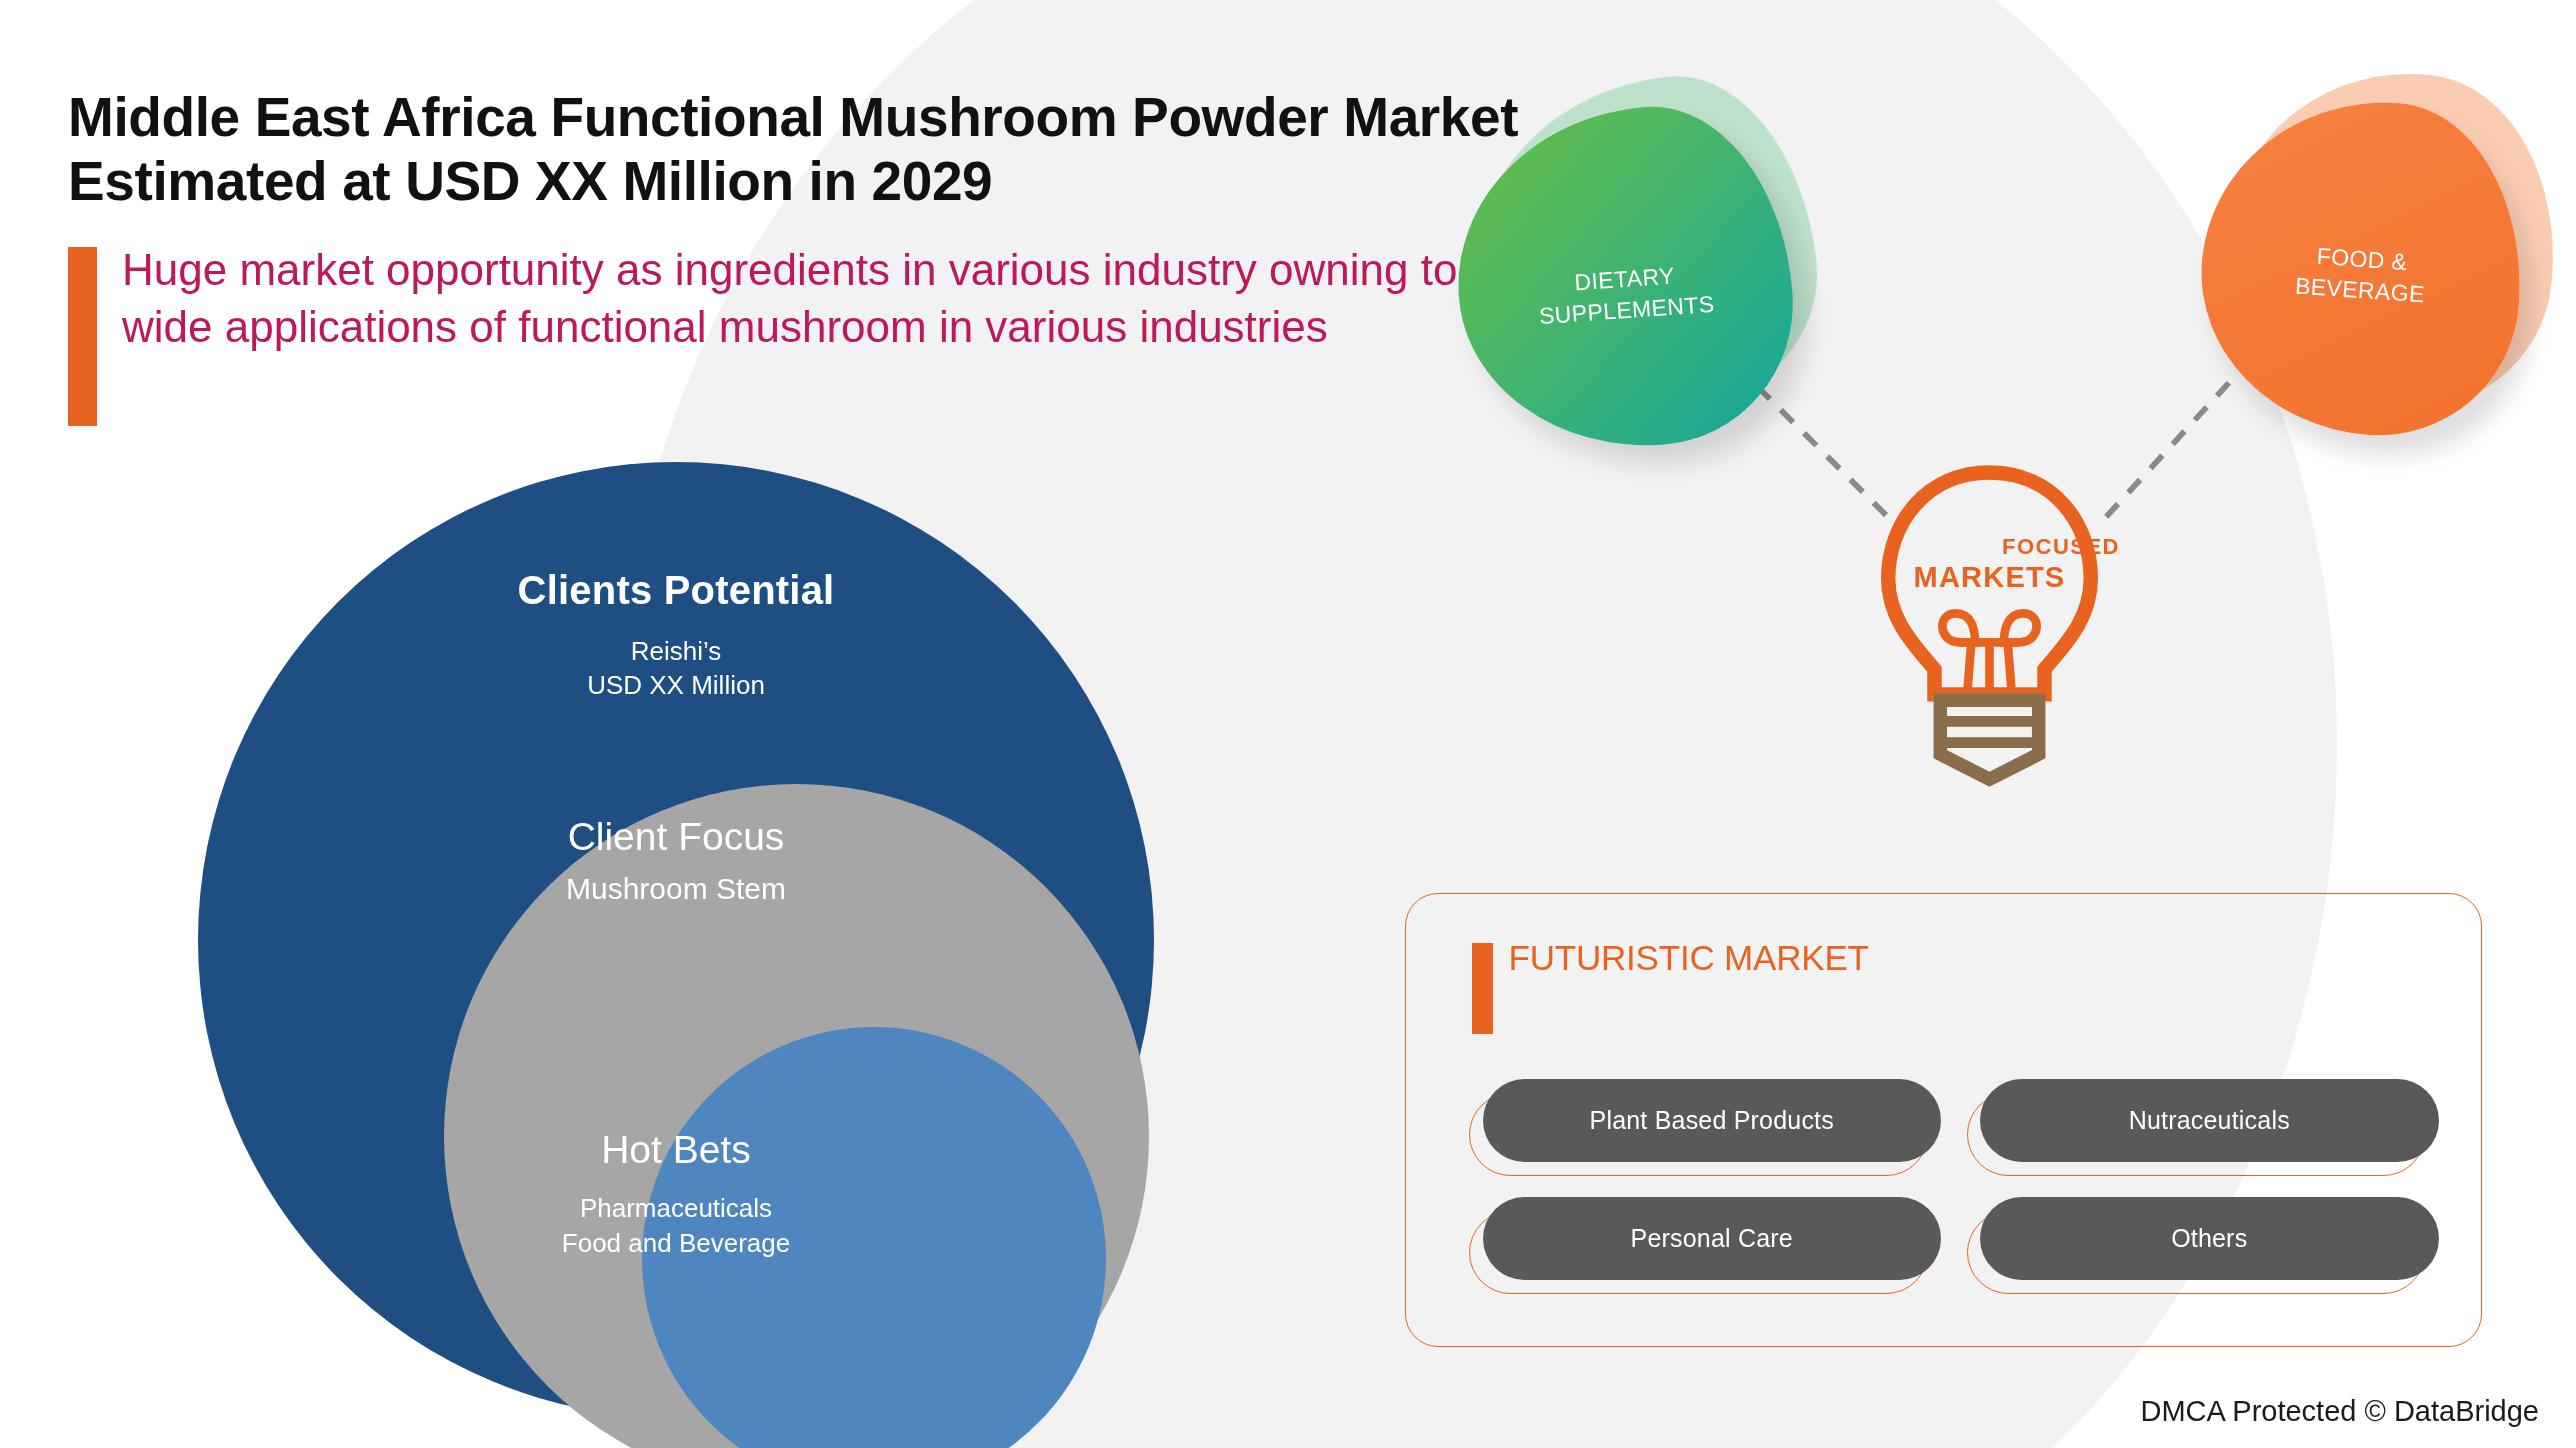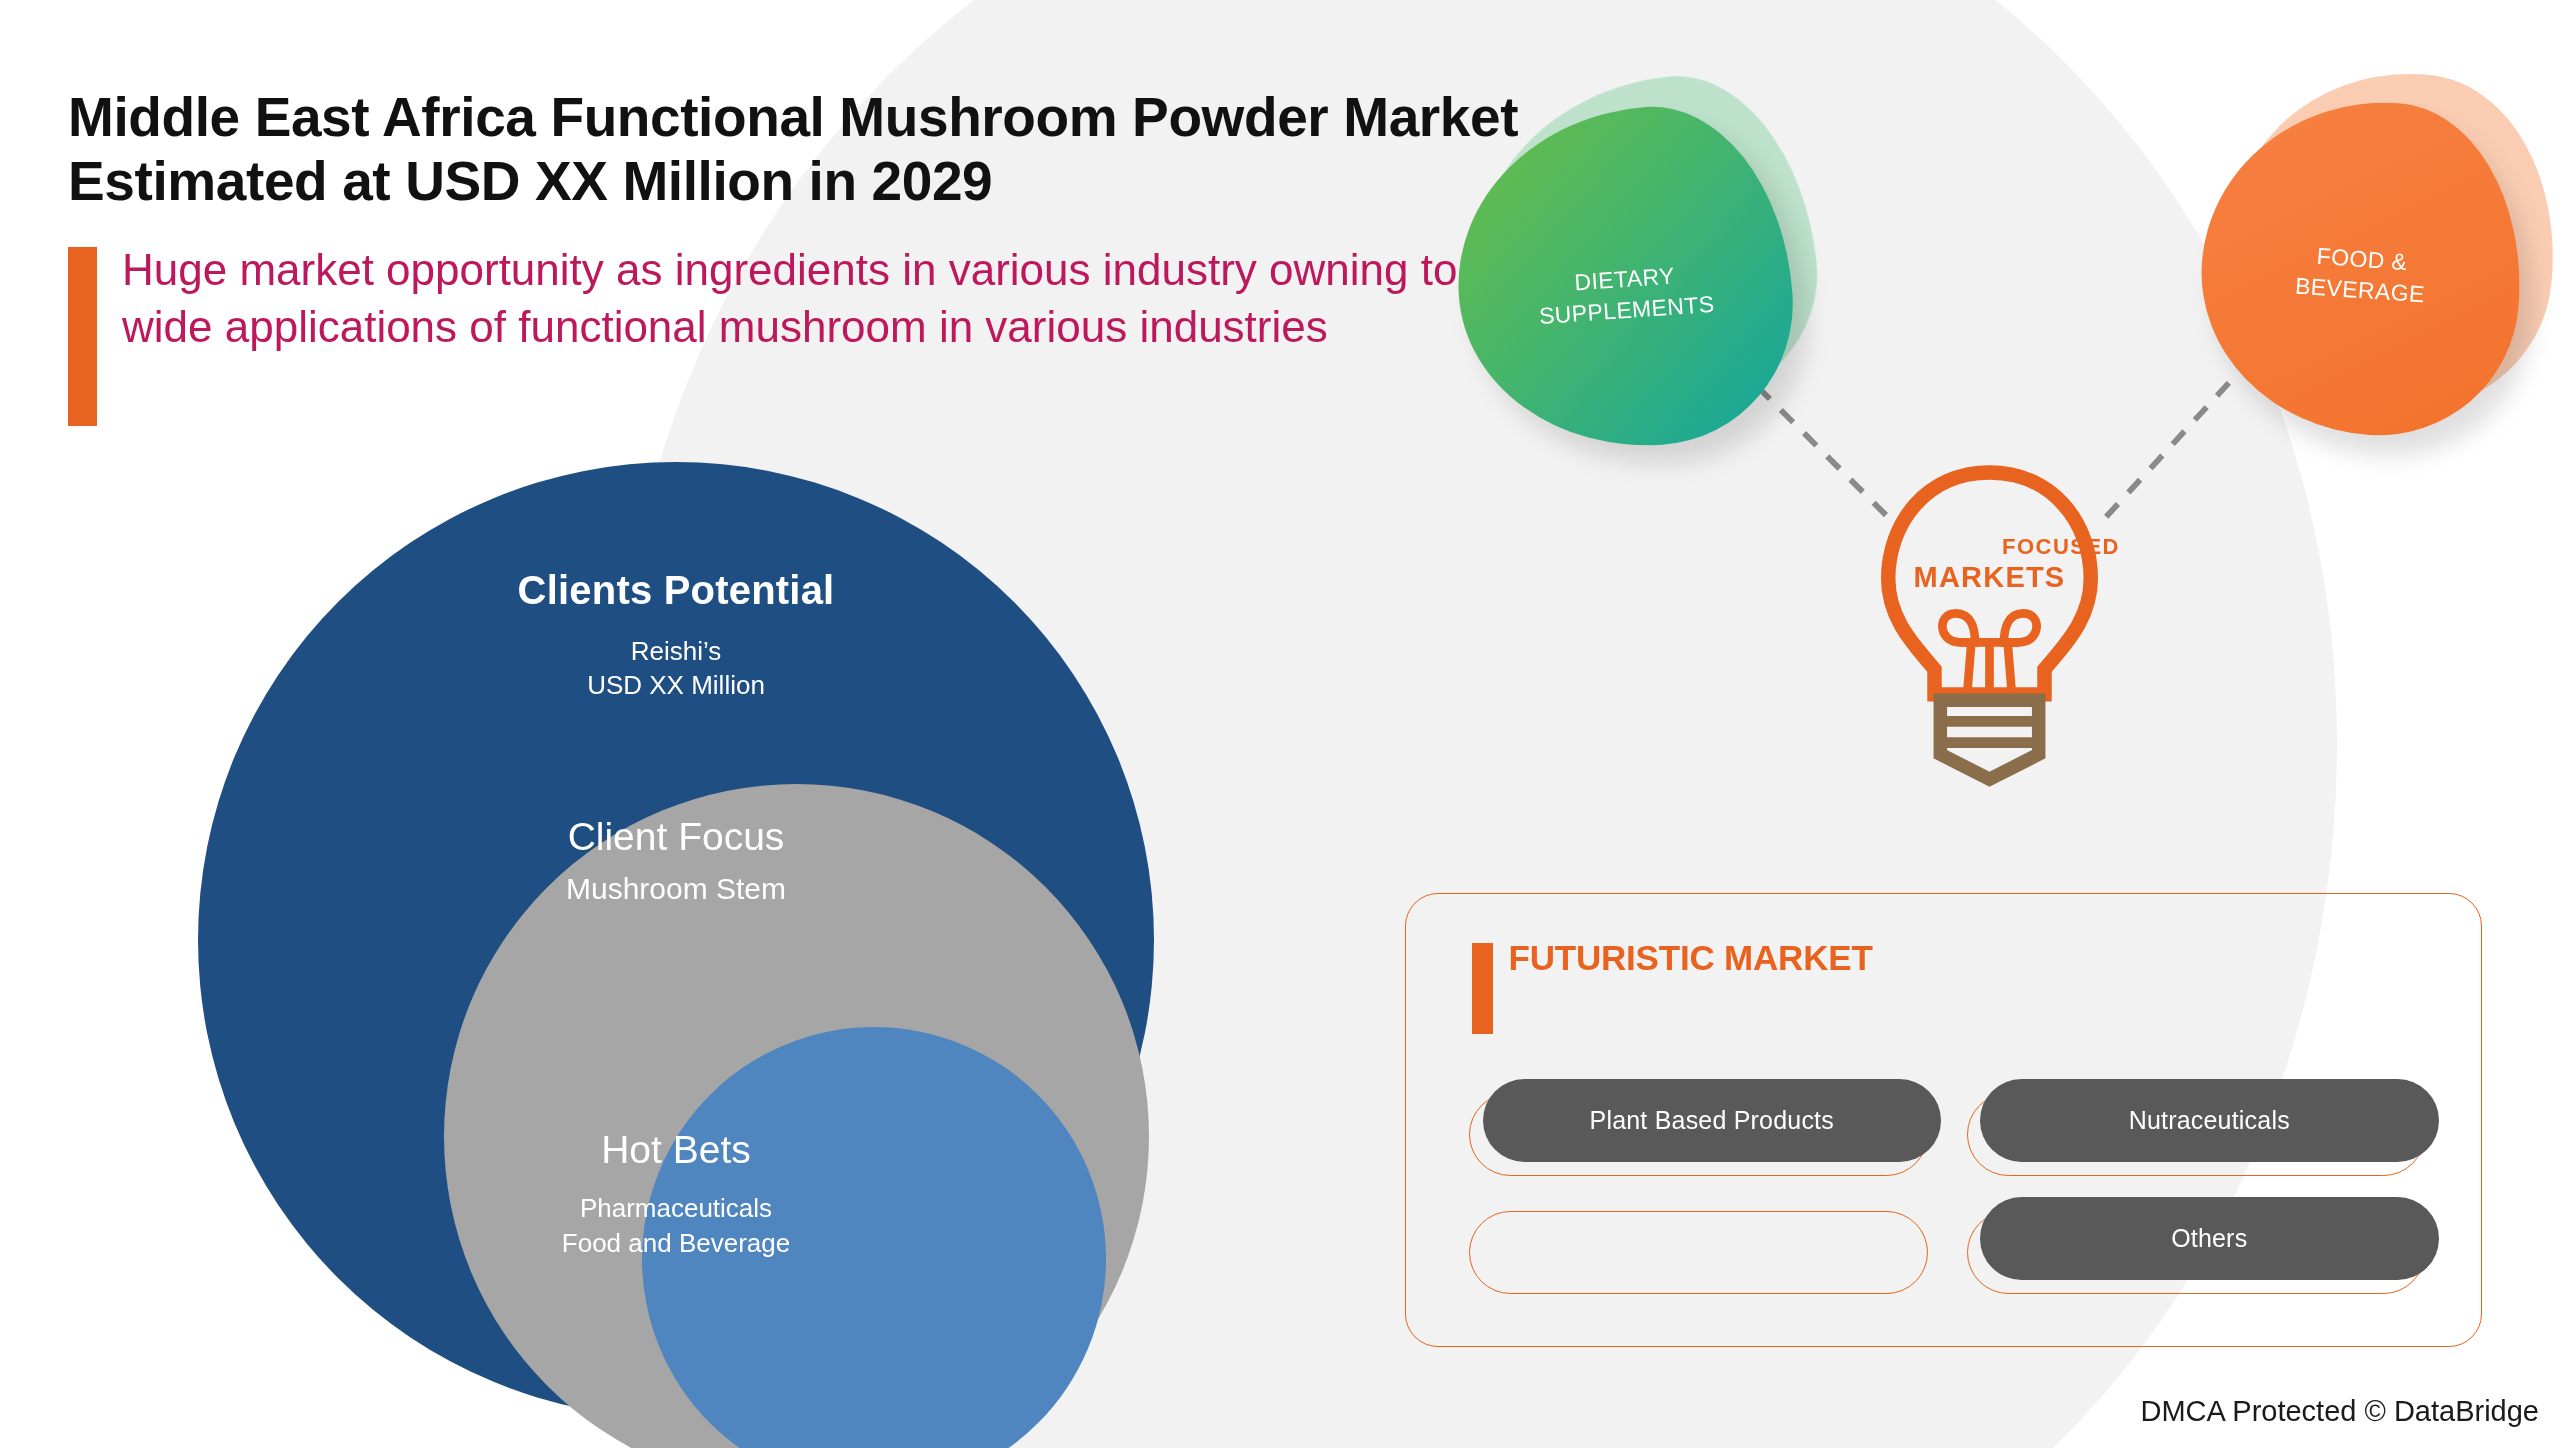--- a/index.html
+++ b/index.html
@@ -101,21 +101,21 @@
   #bulb-t2{ font-size:29px; font-weight:700; letter-spacing:1.2px; margin-top:1px; }
 
   
   #panel{
     position:absolute; left:1405px; top:893px; width:1077px; height:454px;
     border:1.9px solid #E8631F; border-radius:33px; z-index:6;
   }
   #panel-head{ position:absolute; left:66px; top:46px; display:flex; gap:15.5px; align-items:flex-start; }
   #panel-bar{ width:21px; height:91px; background:#E8631F; flex:0 0 21px; margin-top:2.9px; }
   #panel-titles{ line-height:1; }
-  #panel-t1{ font-size:35px; font-weight:700; color:#E8631F; letter-spacing:-0.2px; }
+  #panel-t1{ font-size:35px; font-weight:400; color:#E8631F; letter-spacing:-0.2px; }
   #panel-t2{ font-size:47px; font-weight:400; color:#EE6C2C; letter-spacing:-0.4px; margin-top:2.9px; }
 
   #pill-grid{
     position:absolute; left:63px; top:185px; width:956px;
     display:grid; grid-template-columns:1fr 1fr; gap:21px 39px;
   }
   .pill-wrap{ position:relative; height:97px; }
   .pill-ghost{
     position:absolute; left:0; top:13.5px; width:100%; height:83px;
     border:1.9px solid #E8631F; border-radius:44px;
@@ -211,20 +211,21 @@
     <div class="pill-wrap">
       <div class="pill-ghost"></div>
       <div class="pill">Plant Based Products</div>
     </div>
     <div class="pill-wrap">
       <div class="pill-ghost"></div>
       <div class="pill">Nutraceuticals</div>
     </div>
     <div class="pill-wrap">
       <div class="pill-ghost"></div>
+      <div class="pill">Personal Care</div>
     </div>
     <div class="pill-wrap">
       <div class="pill-ghost"></div>
       <div class="pill">Others</div>
     </div>
   </div>
 </div>
 
 <div id="footer">DMCA Protected © DataBridge</div>
 

